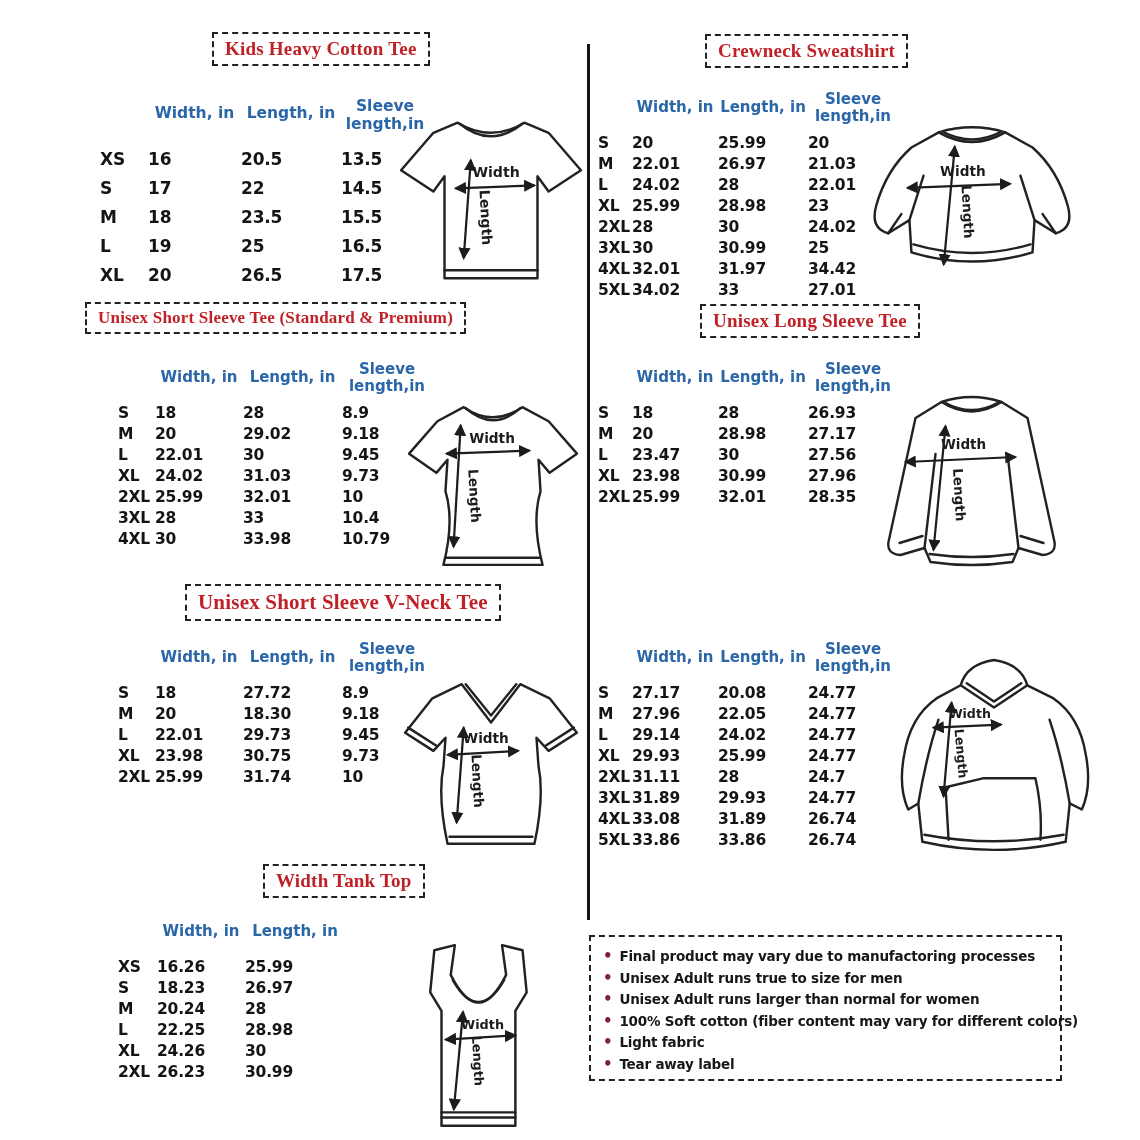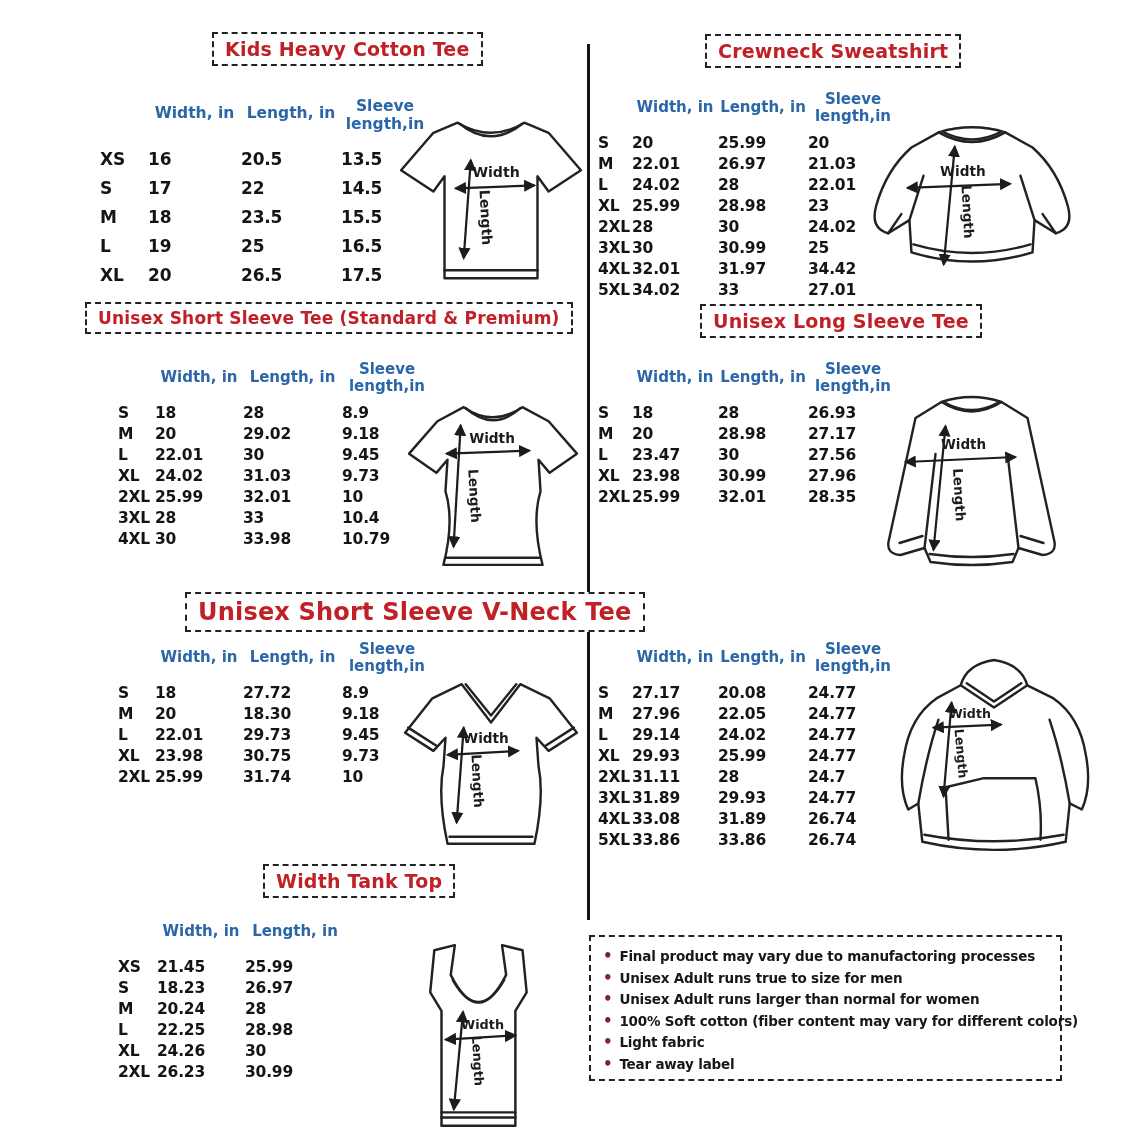--- a/index.html
+++ b/index.html
@@ -15,23 +15,24 @@
   .tbox{
     position:absolute;
     border:2.5px dashed #222;
     background:#fff;
     color:var(--red);
     font-weight:bold;
     font-size:19px;
     white-space:nowrap;
     padding:4px 11px;
     letter-spacing:.2px;
+    font-family:Liberation Serif, serif;
   }
   .tbox.sm{font-size:17px;}
-  .tbox.md{font-size:24px;margin-top:8px;}
+  .tbox.md{font-size:21px;}
   .tbl{
     position:absolute;
     display:grid;
     grid-auto-rows:var(--rh,21px);
     align-items:center;
   }
   .tbl .h{
     align-self:end;
     color:var(--blue);
     font-weight:bold;
@@ -447,21 +448,21 @@
   </div>
 
   <div class="sec" style="left:95px;top:862px;width:470px;height:278px">
     <div class="tbox" style="left:168px;top:2px">Width Tank Top</div>
     <div class="tbl" style="left:23px;top:50px;grid-template-columns:39px 88px 100px;grid-template-rows:44px;--rh:21px">
       <div class="sp"></div>
       <div class="h">Width, in</div>
       <div class="h">Length, in</div>
 
         <div class="c">XS</div>
-        <div class="c">21.45</div>
+        <div class="c">16.26</div>
         <div class="c">25.99</div>
 
         <div class="c">S</div>
         <div class="c">18.23</div>
         <div class="c">26.97</div>
 
         <div class="c">M</div>
         <div class="c">20.24</div>
         <div class="c">28</div>
 

